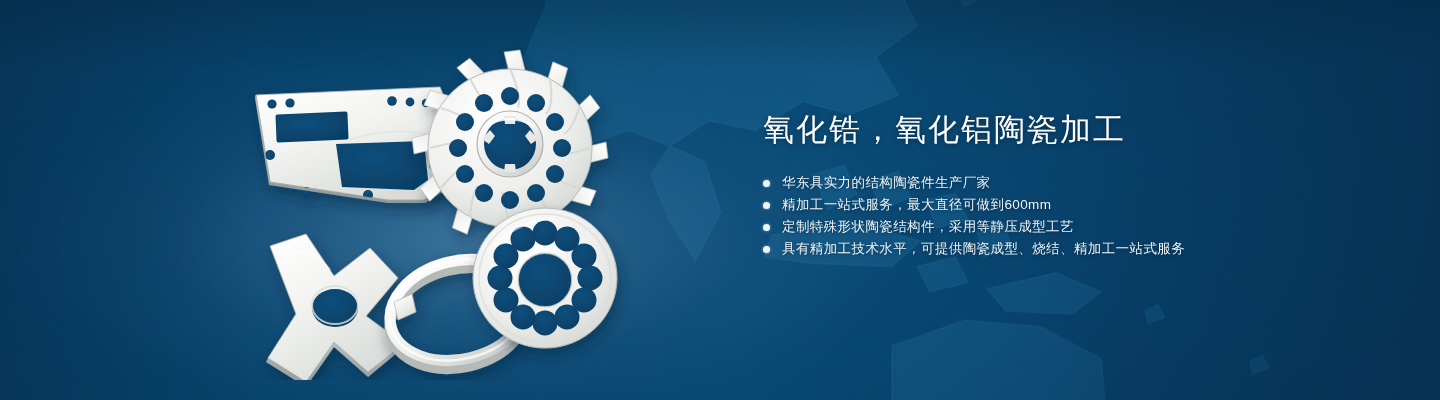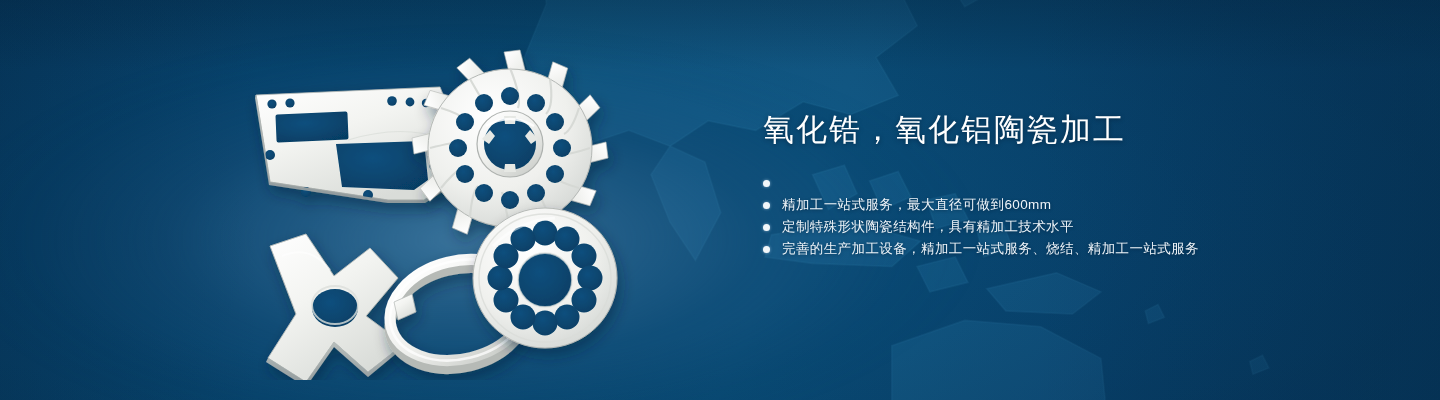--- a/index.html
+++ b/index.html
@@ -353,29 +353,30 @@
       </g>
     </svg>
   </div>
 
   <div class="copy">
     <h1 class="headline">氧化锆，氧化铝陶瓷加工</h1>
 
     <ul class="feature-list">
       <li class="feature-item">
         <span class="bullet-dot"></span>
+        <span class="feature-text">华东具实力的结构陶瓷件生产厂家</span>
       </li>
       <li class="feature-item">
         <span class="bullet-dot"></span>
         <span class="feature-text">精加工一站式服务，最大直径可做到600mm</span>
       </li>
       <li class="feature-item">
         <span class="bullet-dot"></span>
-        <span class="feature-text">定制特殊形状陶瓷结构件，具有精加工技术水平</span>
+        <span class="feature-text">定制特殊形状陶瓷结构件，采用等静压成型工艺</span>
       </li>
       <li class="feature-item">
         <span class="bullet-dot"></span>
-        <span class="feature-text">完善的生产加工设备，精加工一站式服务、烧结、精加工一站式服务</span>
+        <span class="feature-text">具有精加工技术水平，可提供陶瓷成型、烧结、精加工一站式服务</span>
       </li>
     </ul>
   </div>
 
 </div>
 
 </body></html>

